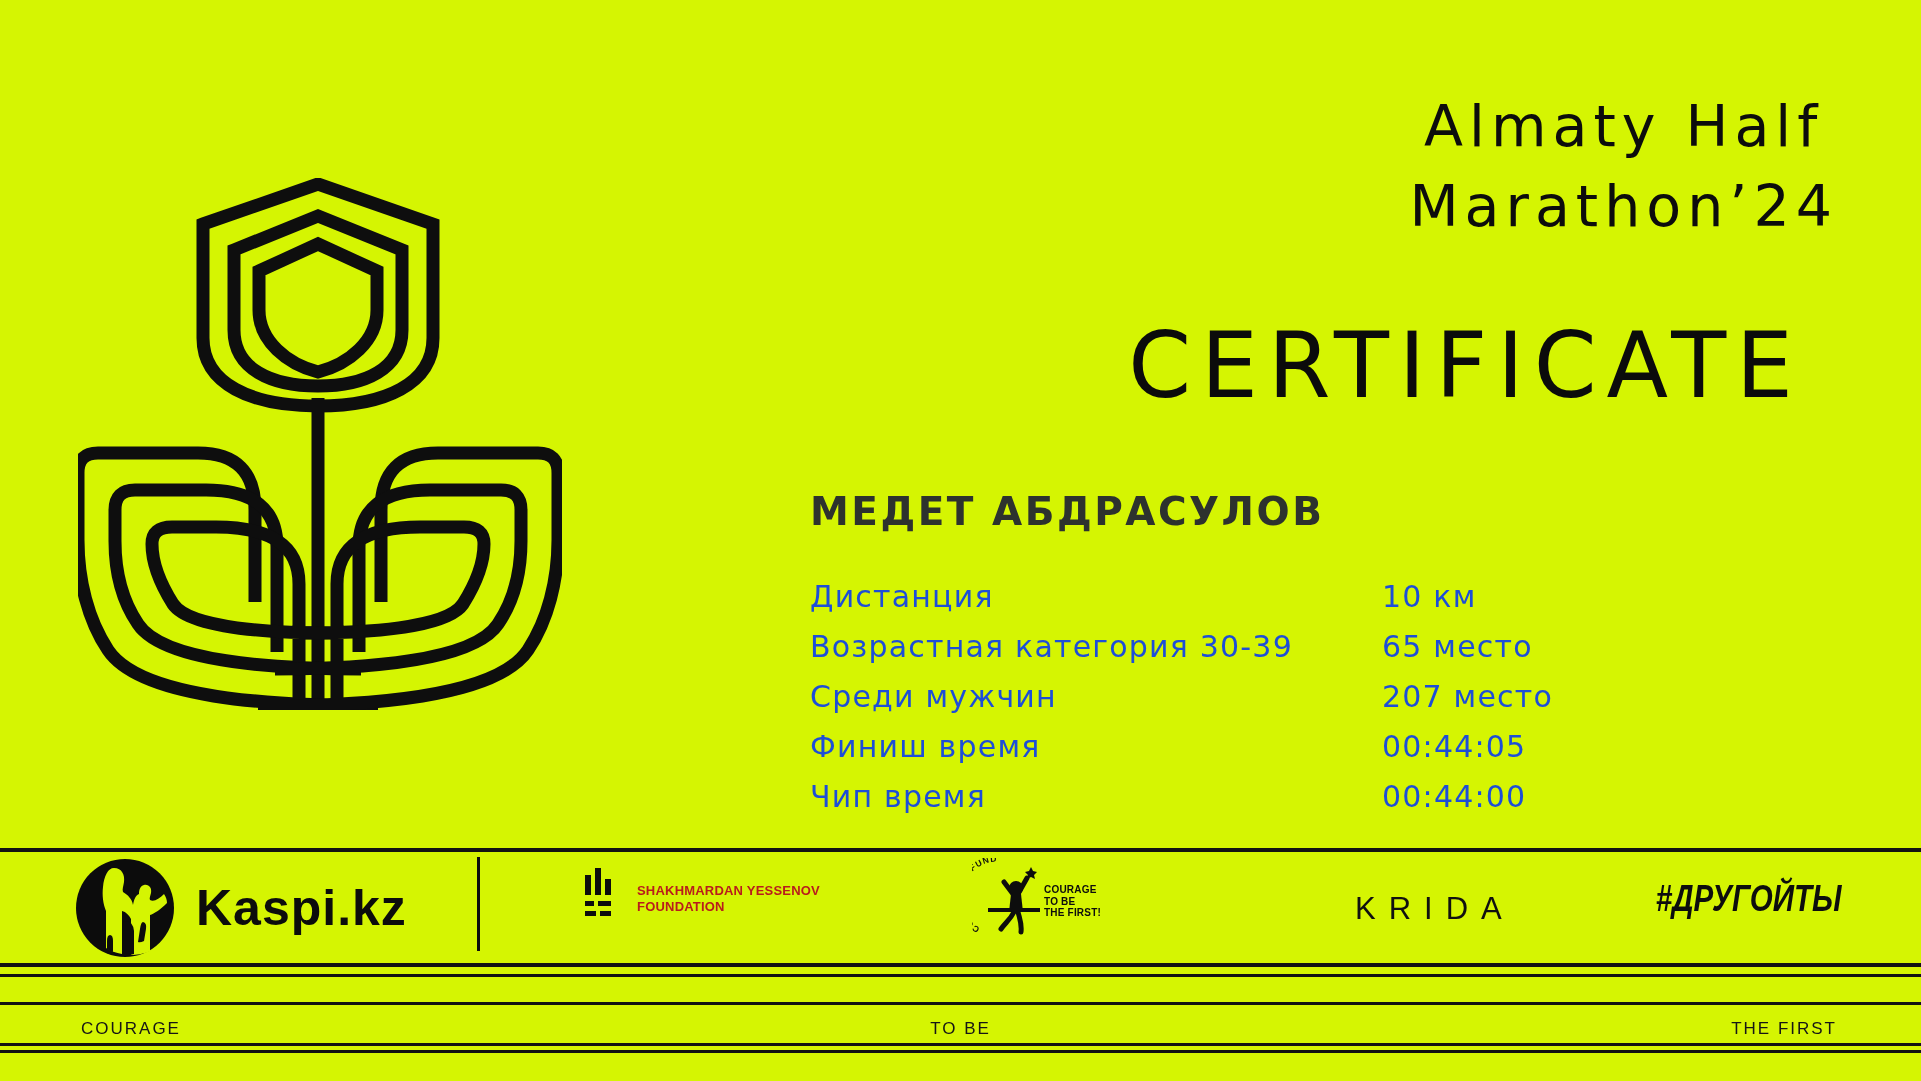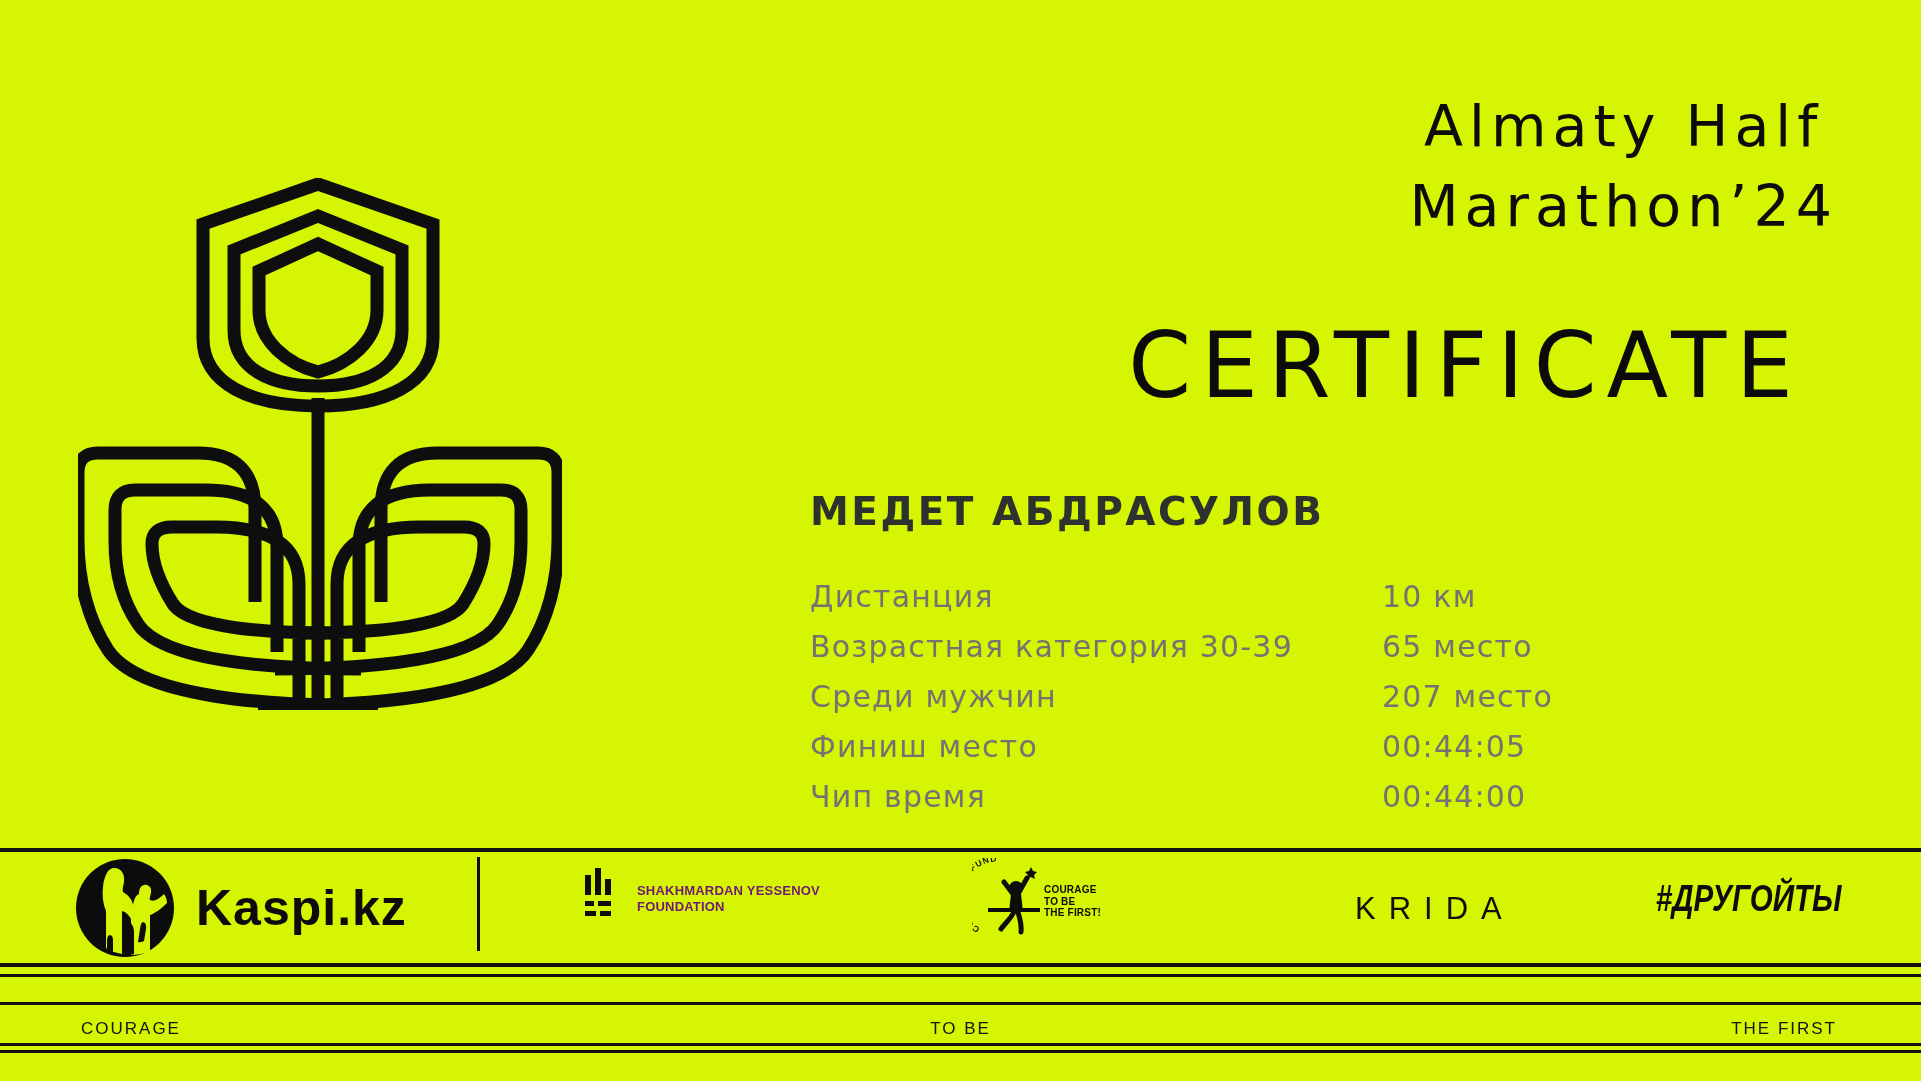--- a/index.html
+++ b/index.html
@@ -29,27 +29,27 @@
   }
   
   .participant-name{
     top:489px;left:810px;
     font-size:39px;font-weight:bold;
     letter-spacing:2.5px;
     color:#2D322E;
     white-space:nowrap;
   }
   .results{top:579px;left:810px;width:780px;height:260px;}
-  .result-row{position:absolute;left:0;width:780px;height:50px;font-size:30px;letter-spacing:1.2px;color:#737373;white-space:nowrap;}
+  .result-row{position:absolute;left:0;width:780px;height:50px;font-size:30px;letter-spacing:1.2px;color:#1d4ed8;white-space:nowrap;}
   .result-row .val{position:absolute;left:572px;top:0;}
   
   .hline{left:0;width:1921px;background:#121212;}
   .kaspi-text{top:879px;left:196px;font-size:50px;font-weight:bold;color:#0C0C0C;font-family:"Liberation Sans",sans-serif;letter-spacing:1px;text-align:right;}
   .divider{top:857px;left:477px;width:3px;height:94px;background:#0D0D0D;}
-  .yessenov-text{top:883px;left:637px;font-size:13px;font-weight:bold;line-height:16px;letter-spacing:0.2px;color:#701a75;font-family:"Liberation Sans",sans-serif;white-space:nowrap;}
+  .yessenov-text{top:883px;left:637px;font-size:13px;font-weight:bold;line-height:16px;letter-spacing:0.2px;color:#b91c1c;font-family:"Liberation Sans",sans-serif;white-space:nowrap;}
   .fund-text{top:884px;left:1044px;font-size:10px;font-weight:bold;line-height:11.5px;letter-spacing:0.2px;color:#0D0D0D;font-family:"Liberation Sans",sans-serif;white-space:nowrap;}
   .krida-text{top:891px;left:1355px;font-size:31px;letter-spacing:13px;color:#101010;font-family:"Liberation Sans",sans-serif;white-space:nowrap;}
   .hashtag-text{top:878px;right:79px;font-size:36px;font-weight:bold;color:#0D0D0D;font-family:"Liberation Sans",sans-serif;transform:scaleX(0.82);transform-origin:100% 50%;white-space:nowrap;font-style:italic;}
   
   .strip-text{top:1019px;font-size:17px;letter-spacing:2px;color:#161616;font-family:"Liberation Sans",sans-serif;white-space:nowrap;}
 </style>
 </head>
 <body>
 
 <div id="page">
@@ -91,21 +91,21 @@
     </div>
     <div class="result-row" style="top:50px">
       <span class="lbl">Возрастная категория 30-39</span>
       <span class="val">65 место</span>
     </div>
     <div class="result-row" style="top:100px">
       <span class="lbl">Среди мужчин</span>
       <span class="val">207 место</span>
     </div>
     <div class="result-row" style="top:150px">
-      <span class="lbl">Финиш место</span>
+      <span class="lbl">Финиш время</span>
       <span class="val">00:44:05</span>
     </div>
     <div class="result-row" style="top:200px">
       <span class="lbl">Чип время</span>
       <span class="val">00:44:00</span>
     </div>
   </div>
 
   <div class="abs hline" style="top:848px;height:4px;"></div>
   <div class="abs hline" style="top:963px;height:4px;"></div>

